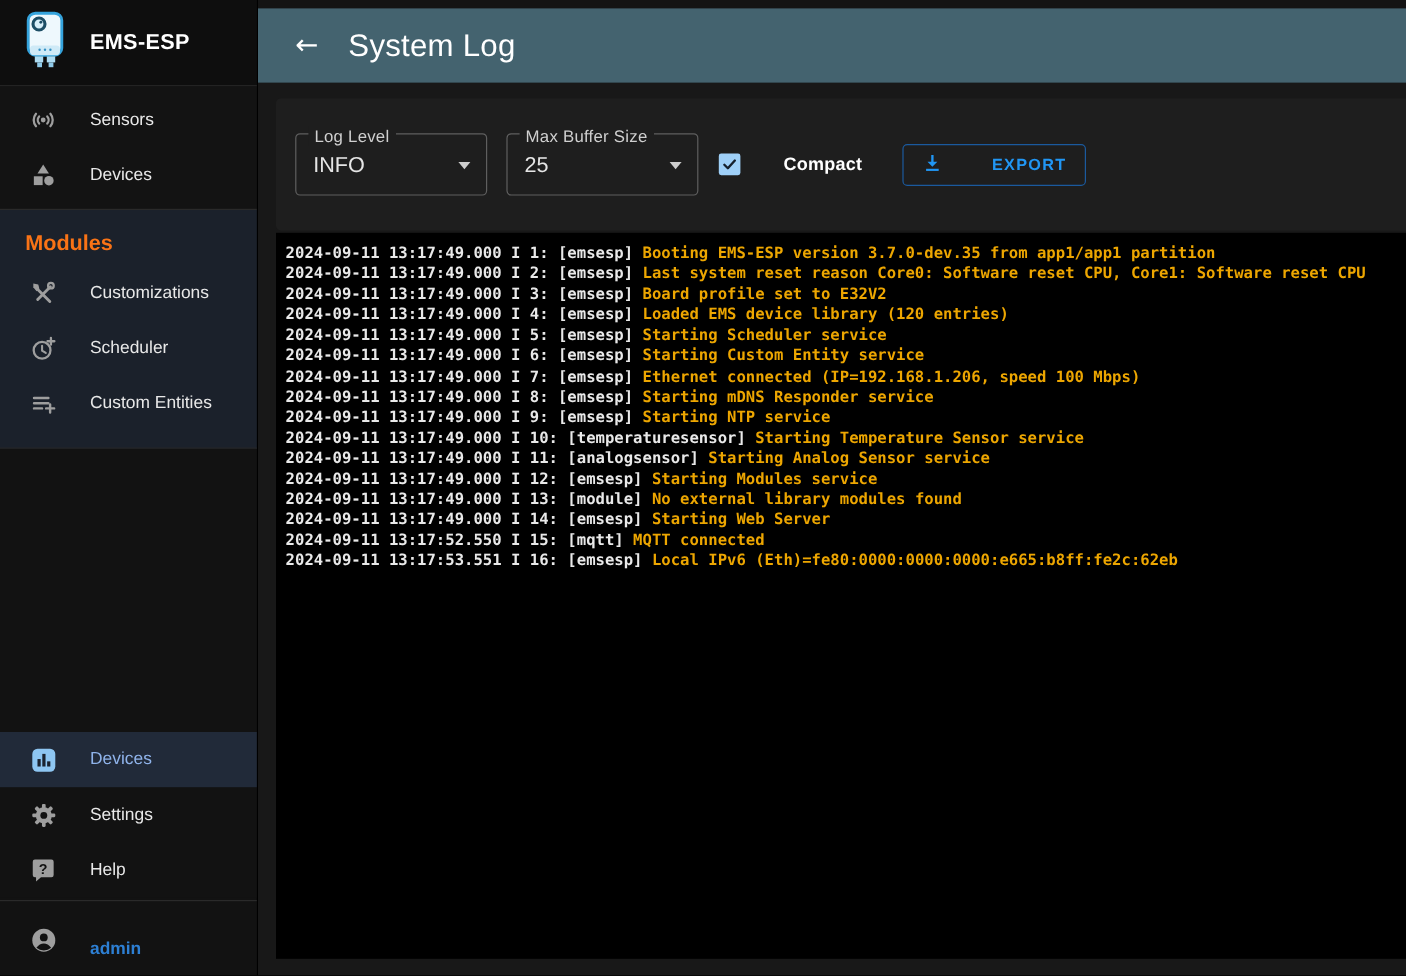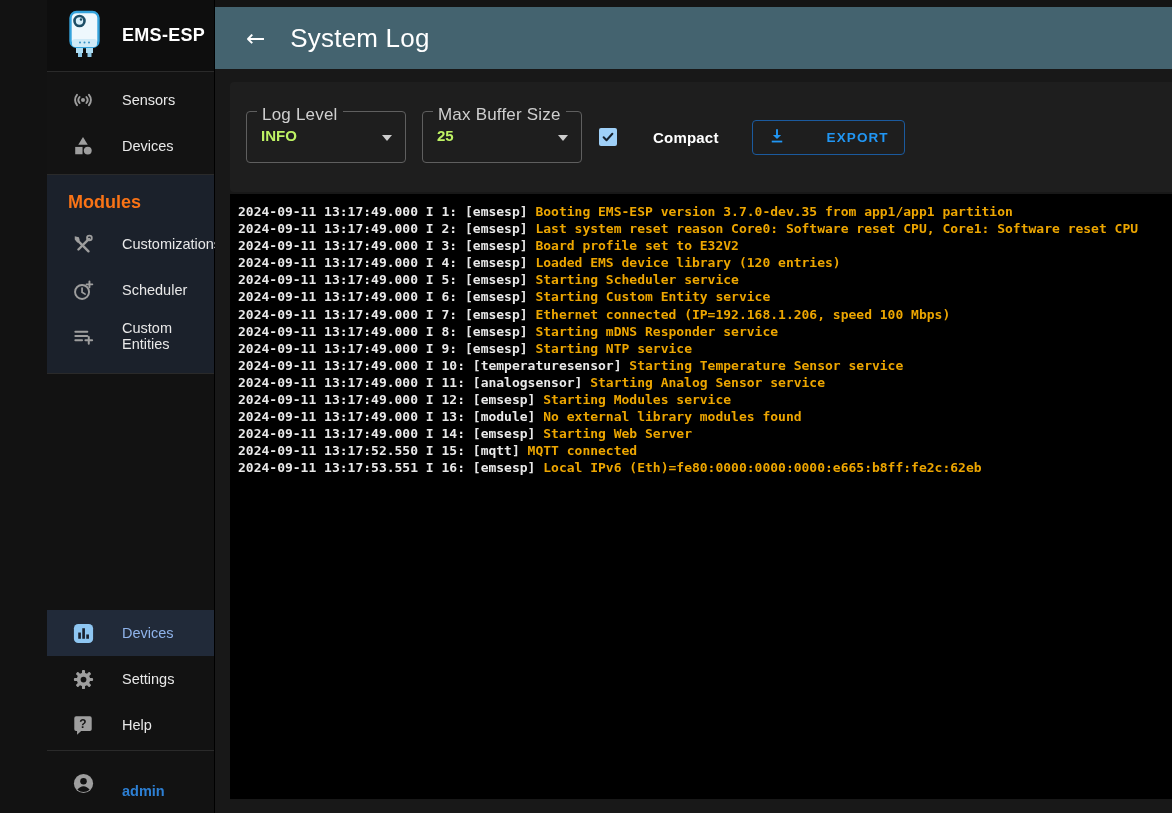--- a/index.html
+++ b/index.html
@@ -1,21 +1,21 @@
 <!DOCTYPE html>
 <html><head>
 <meta charset="utf-8">
 <style>
   * { box-sizing: border-box; margin: 0; padding: 0; }
   html,body { background:#000; }
   body { font-family: "Liberation Sans", sans-serif; }
   .app { position:relative; width:1172px; height:813px; background:#181818; display:flex; overflow:hidden; }
 
   
-  .sidebar { width:215px; height:813px; background:#121212; display:flex; flex-direction:column; flex-shrink:0; border-right:1px solid #000;padding-left:47px; }
+  .sidebar { width:215px; height:813px; background:#121212; display:flex; flex-direction:column; flex-shrink:0; border-right:1px solid #000; }
   .logo-header { height:72px; background:#0e0e0e; border-bottom:1px solid #2a2a2a; display:flex; align-items:center; padding-left:19px; flex-shrink:0; }
   .logo-title { color:#fff; font-size:18px; font-weight:700; letter-spacing:.3px; margin-left:19px; }
   .nav-section1 { padding:5px 0; border-bottom:1px solid #2a2a2a; background:#131313; }
   .modules-section { background:#1b212b; border-bottom:1px solid #2a2a2a; padding-bottom:14px; }
   .modules-header { color:#f97316; font-size:18px; font-weight:700; padding:17px 0 8px 21px; }
   .nav-row { height:46px; display:flex; align-items:center; cursor:pointer; }
   .nav-row .nav-icon { width:24px; height:24px; margin-left:24px; display:flex; align-items:center; justify-content:center; flex-shrink:0; }
   .nav-row .nav-label { color:#e8e8e8; font-size:14.5px; font-weight:500; margin-left:27px; }
   .nav-row.selected { background:#212a39; }
   .nav-row.selected .nav-label { color:#8fb3ea; }
@@ -28,22 +28,22 @@
   .main { flex:1; display:flex; flex-direction:column; min-width:0; }
   .top-strip { height:7px; background:#141414; flex-shrink:0; }
   .appbar { height:62px; background:#44636f; display:flex; align-items:center; padding-left:31px; flex-shrink:0; }
   .back-arrow { color:#fff; font-size:23px; line-height:1; cursor:pointer; font-family:"DejaVu Sans", sans-serif; }
   .appbar-title { color:#fff; font-size:26px; font-weight:500; margin-left:25px; letter-spacing:.2px; }
   .content { flex:1; background:#181818; padding-left:15px; overflow:hidden; }
 
   
   .controls-card { margin-top:13px; height:110px; background:#1e1e1e; border-radius:4px 0 0 4px; display:flex; align-items:center; padding-left:16px; }
   .mui-select { position:relative; width:160px; height:52px; border:1px solid #5f5f5f; border-radius:4px; margin-right:16px; cursor:pointer; }
-  .mui-select .float-label { position:absolute; top:-7px; left:10px; background:#1e1e1e; padding:0 5px; font-size:17px; color:#cfcfcf; letter-spacing:.2px; }
-  .mui-select .select-value { position:absolute; left:14px; top:15px; color:#bef264; font-size:15px; font-weight:700; }
+  .mui-select .float-label { position:absolute; top:-7px; left:10px; background:#1e1e1e; padding:0 5px; font-size:14px; color:#cfcfcf; letter-spacing:.2px; }
+  .mui-select .select-value { position:absolute; left:14px; top:15px; color:#e5e5e5; font-size:18px; font-weight:400; }
   .mui-select .caret { position:absolute; right:13px; top:23px; width:0; height:0; border-left:5.5px solid transparent; border-right:5.5px solid transparent; border-top:6px solid #cdcdcd; }
   .checkbox-wrap { display:flex; align-items:center; margin-left:1px; cursor:pointer;gap:25px; }
   .checkbox-box { width:18px; height:18px; background:#9fd0f8; border-radius:2px; display:flex; align-items:center; justify-content:center; }
   .checkbox-label { color:#fff; font-size:15px; font-weight:600; margin-left:11px; letter-spacing:.2px; }
   .export-btn { margin-left:33px; height:35px; border:1px solid #1b5a9e; border-radius:4px; background:transparent; display:flex; align-items:center; padding:0 15px; cursor:pointer;gap:32px; }
   .export-btn .export-label { color:#2196f3; font-size:13.5px; font-weight:600; letter-spacing:1.1px; margin-left:9px; }
 
   
   .log-panel { margin-top:2px; height:605px; background:#000; padding:9px 4px 0 8px; overflow:hidden; font-family:"DejaVu Sans Mono","Liberation Mono",monospace; font-size:13px; font-weight:bold; line-height:17.1px; white-space:pre; }
   .log-line { }

